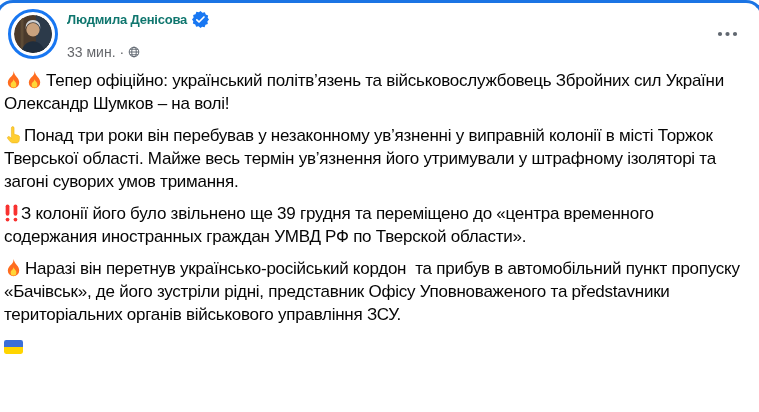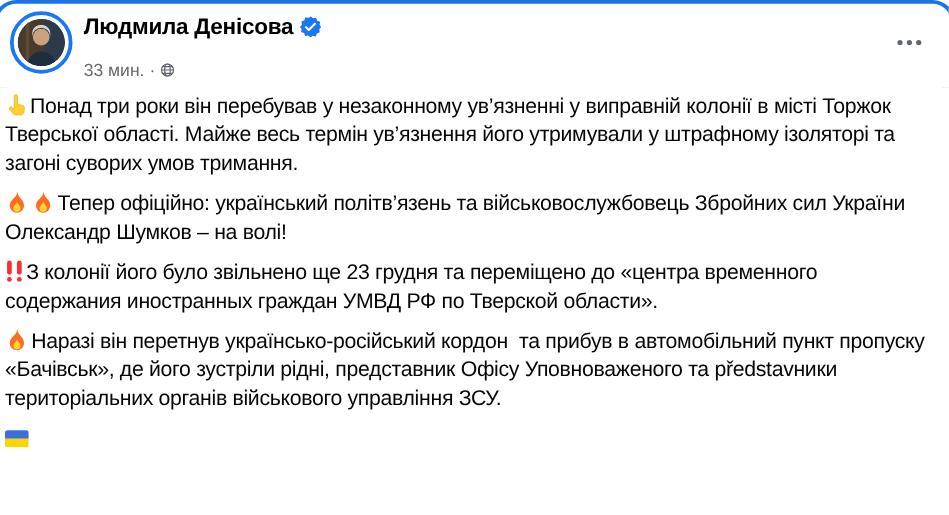--- a/index.html
+++ b/index.html
@@ -19,21 +19,21 @@
   }
   .header { position:relative; display:flex; padding:9px 16px 4px 8px; }
   .avatar-ring {
     width:44px; height:44px; border-radius:50%;
     border:3px solid #1877f2; display:flex; align-items:center; justify-content:center;
     flex:0 0 auto; cursor:pointer; background:#fff;
   }
   .avatar { width:38px; height:38px; border-radius:50%; overflow:hidden; display:block; }
   .header-info { margin-left:9px; padding-top:2px; }
   .author-row { display:flex; align-items:center; gap:5px; }
-  .author-name { font-weight:700; font-size:18px; letter-spacing:-0.2px; color:#000000; cursor:pointer; }
+  .author-name { font-weight:700; font-size:13px; letter-spacing:-0.2px; color:#0f766e; cursor:pointer; }
   .badge { display:flex; align-items:center; }
   .meta-row { display:flex; align-items:center; gap:4px; font-size:14px; color:#65676b; margin-top:16px; }
   .more-btn {
     position:absolute; right:16px; top:22px; width:32px; height:24px;
     display:flex; align-items:center; justify-content:center; cursor:pointer; border-radius:6px;
   }
   .body-text { padding:5px 12px 0 4px; font-size:17px; letter-spacing:-0.25px; }
   .post-par { margin:0 0 9px 0; line-height:23px; white-space:pre-wrap; }
   .emoji { display:inline-block; vertical-align:-3px; margin-right:2px; }
   .emoji.flag { vertical-align:-2px; }
@@ -109,33 +109,33 @@
     <div class="more-btn">
       <svg width="21" height="6" viewBox="0 0 21 6" fill="#606770">
         <circle cx="3" cy="3" r="2.1"></circle>
           <circle cx="10.5" cy="3" r="2.1"></circle>
           <circle cx="18" cy="3" r="2.1"></circle>
       </svg>
     </div>
   </div>
 
   <div class="body-text">
-    <p class="post-par"><svg class="emoji" width="18" height="18" viewBox="0 0 20 20">
-          <use href="#pointup"></use>
-        </svg><span>Понад три роки він перебував у незаконному ув’язненні у виправній колонії в місті Торжок Тверської області. Майже весь термін ув’язнення його утримували у штрафному ізоляторі та загоні суворих умов тримання.</span></p>
-
     <p class="post-par"><svg class="emoji" width="19" height="19" viewBox="0 0 20 20">
           <use href="#fire"></use>
         </svg><svg class="emoji" width="19" height="19" viewBox="0 0 20 20">
           <use href="#fire"></use>
         </svg><span>Тепер офіційно: український політв’язень та військовослужбовець Збройних сил України Олександр Шумков – на волі!</span></p>
 
+    <p class="post-par"><svg class="emoji" width="18" height="18" viewBox="0 0 20 20">
+          <use href="#pointup"></use>
+        </svg><span>Понад три роки він перебував у незаконному ув’язненні у виправній колонії в місті Торжок Тверської області. Майже весь термін ув’язнення його утримували у штрафному ізоляторі та загоні суворих умов тримання.</span></p>
+
     <p class="post-par"><svg class="emoji" width="15" height="18" viewBox="0 0 15 20">
           <use href="#dblexcl"></use>
-        </svg><span>З колонії його було звільнено ще 23 грудня та переміщено до «центра временного содержания иностранных граждан УМВД РФ по Тверской области».</span></p>
+        </svg><span>З колонії його було звільнено ще 39 грудня та переміщено до «центра временного содержания иностранных граждан УМВД РФ по Тверской области».</span></p>
 
     <p class="post-par"><svg class="emoji" width="19" height="19" viewBox="0 0 20 20">
           <use href="#fire"></use>
         </svg><span>Наразі він перетнув українсько-російський кордон  та прибув в автомобільний пункт пропуску «Бачівськ», де його зустріли рідні, представник Офісу Уповноваженого та představники територіальних органів військового управління ЗСУ.</span></p>
 
 
     <p class="post-par"><svg class="emoji flag" width="19" height="14" viewBox="0 0 20 14.5">
           <use href="#uaflag"></use>
         </svg></p>
   </div>

